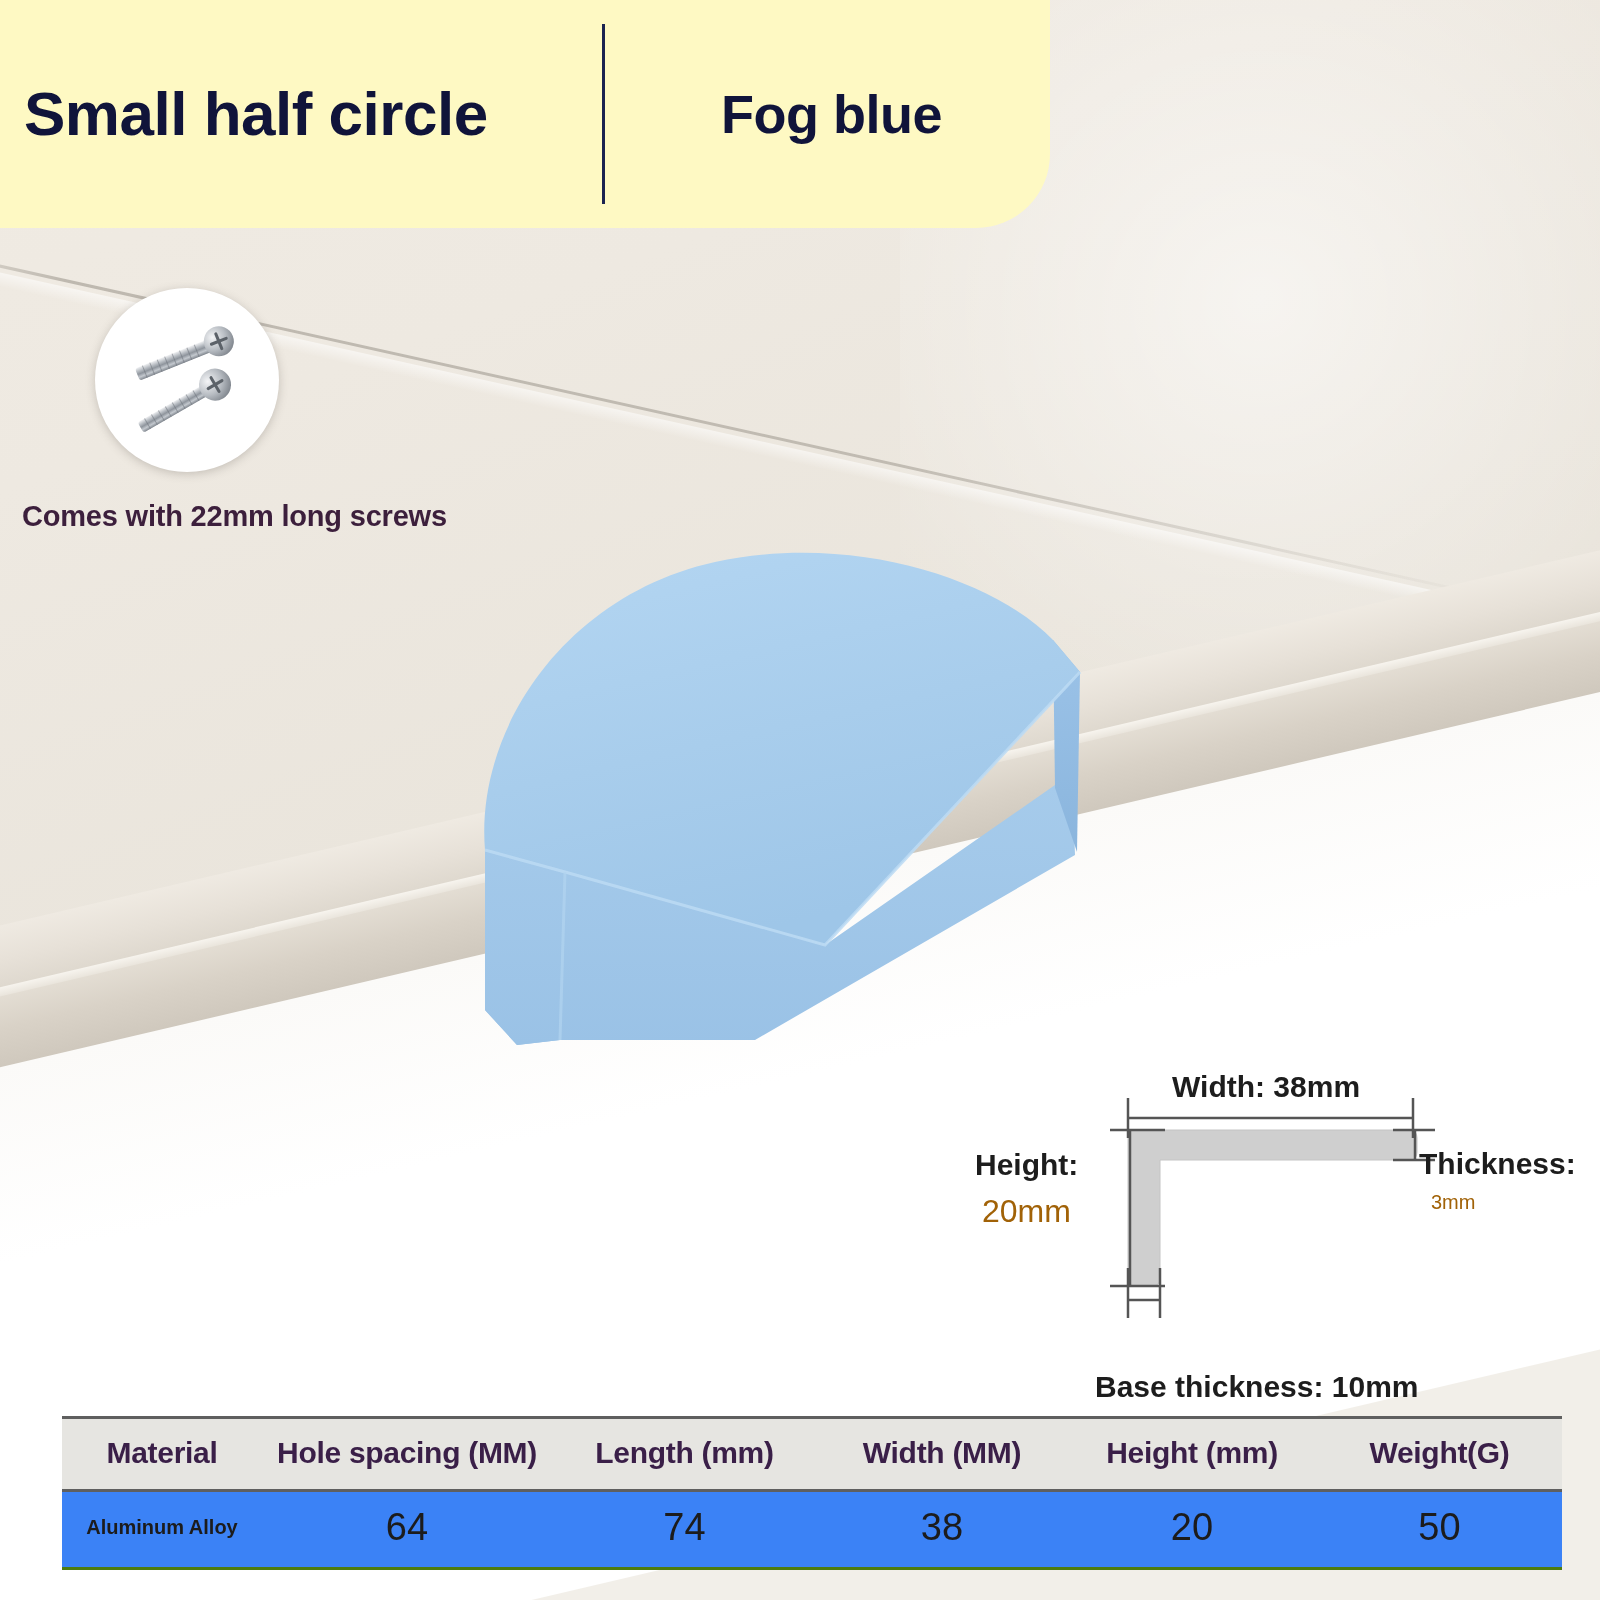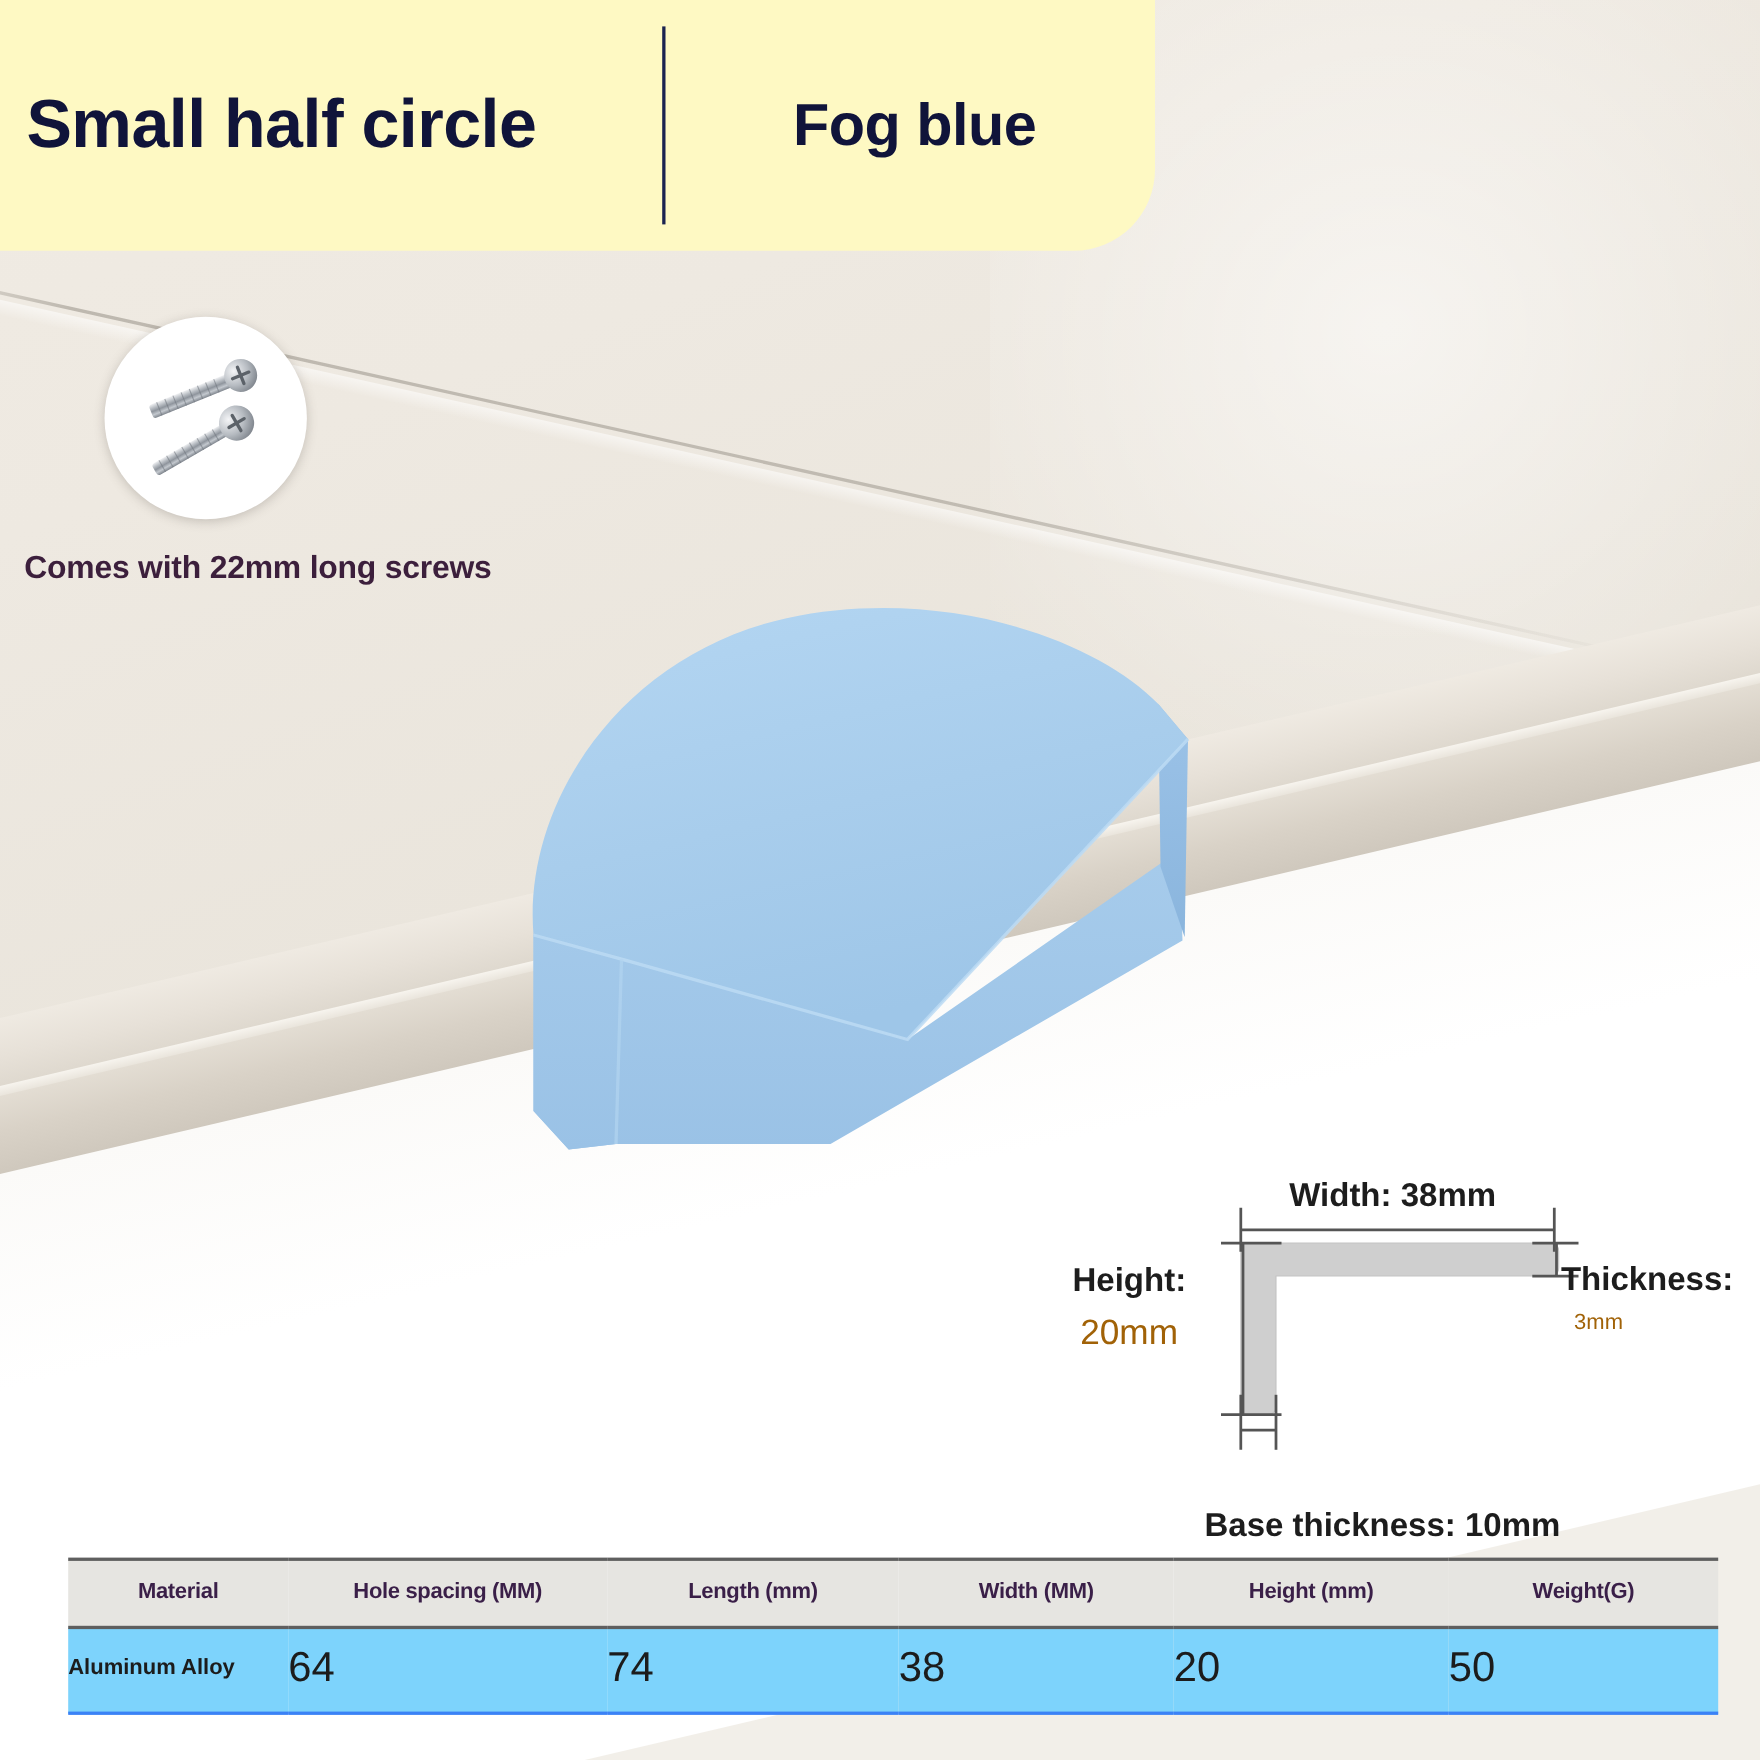--- a/index.html
+++ b/index.html
@@ -197,33 +197,34 @@
     border-collapse: collapse;
     table-layout: fixed;
   }
   .spec-table thead tr {
     background: #e6e5e1;
   }
   .spec-table thead th {
     border-top: 3px solid #5f5f5f;
     border-bottom: 3px solid #5f5f5f;
     padding: 17px 0 19px 0;
-    font-size: 20px;
+    font-size: 30px;
     font-weight: 700;
     color: #3a1f48;
     text-align: center;
     letter-spacing: -0.3px;
   }
   .spec-table tbody td {
-    border-bottom: 3px solid #3b82f6;
+    border-bottom: 3px solid #4d7c0f;
     padding: 14px 0 18px 0;
     font-size: 38px;
     font-weight: 400;
     color: #1c1c1c;
-    background: #7dd3fc;
+    text-align: center;
+    background: #3b82f6;
   }
   .spec-table tbody td.material-cell {
     font-size: 20px;
     font-weight: 700;
     color: #1c1c1c;
   }
   
   .col-material { width: 200px; }
   .col-hole     { width: 290px; }
   .col-length   { width: 265px; }

